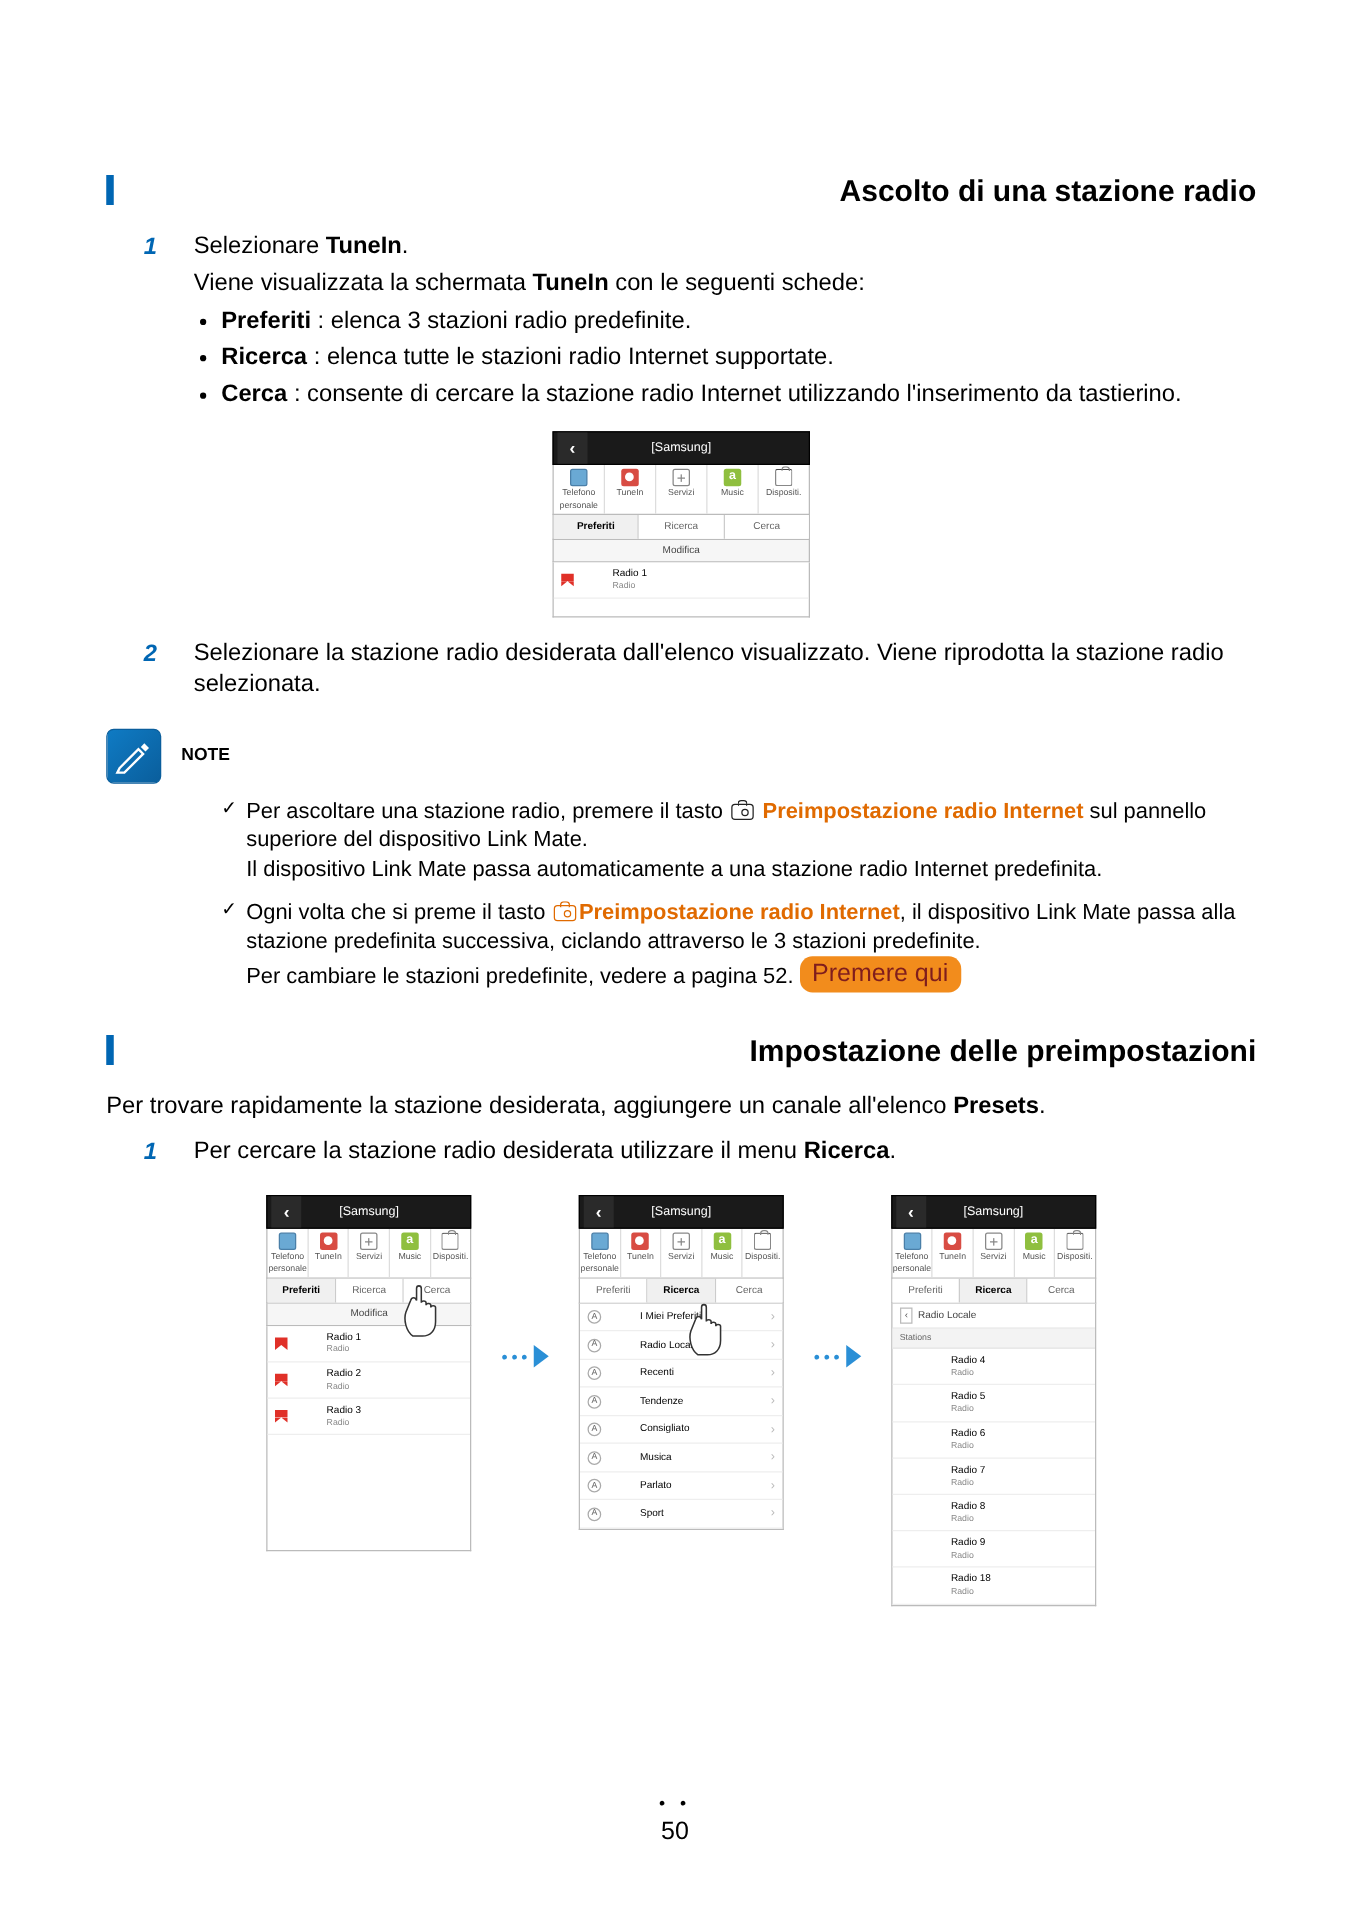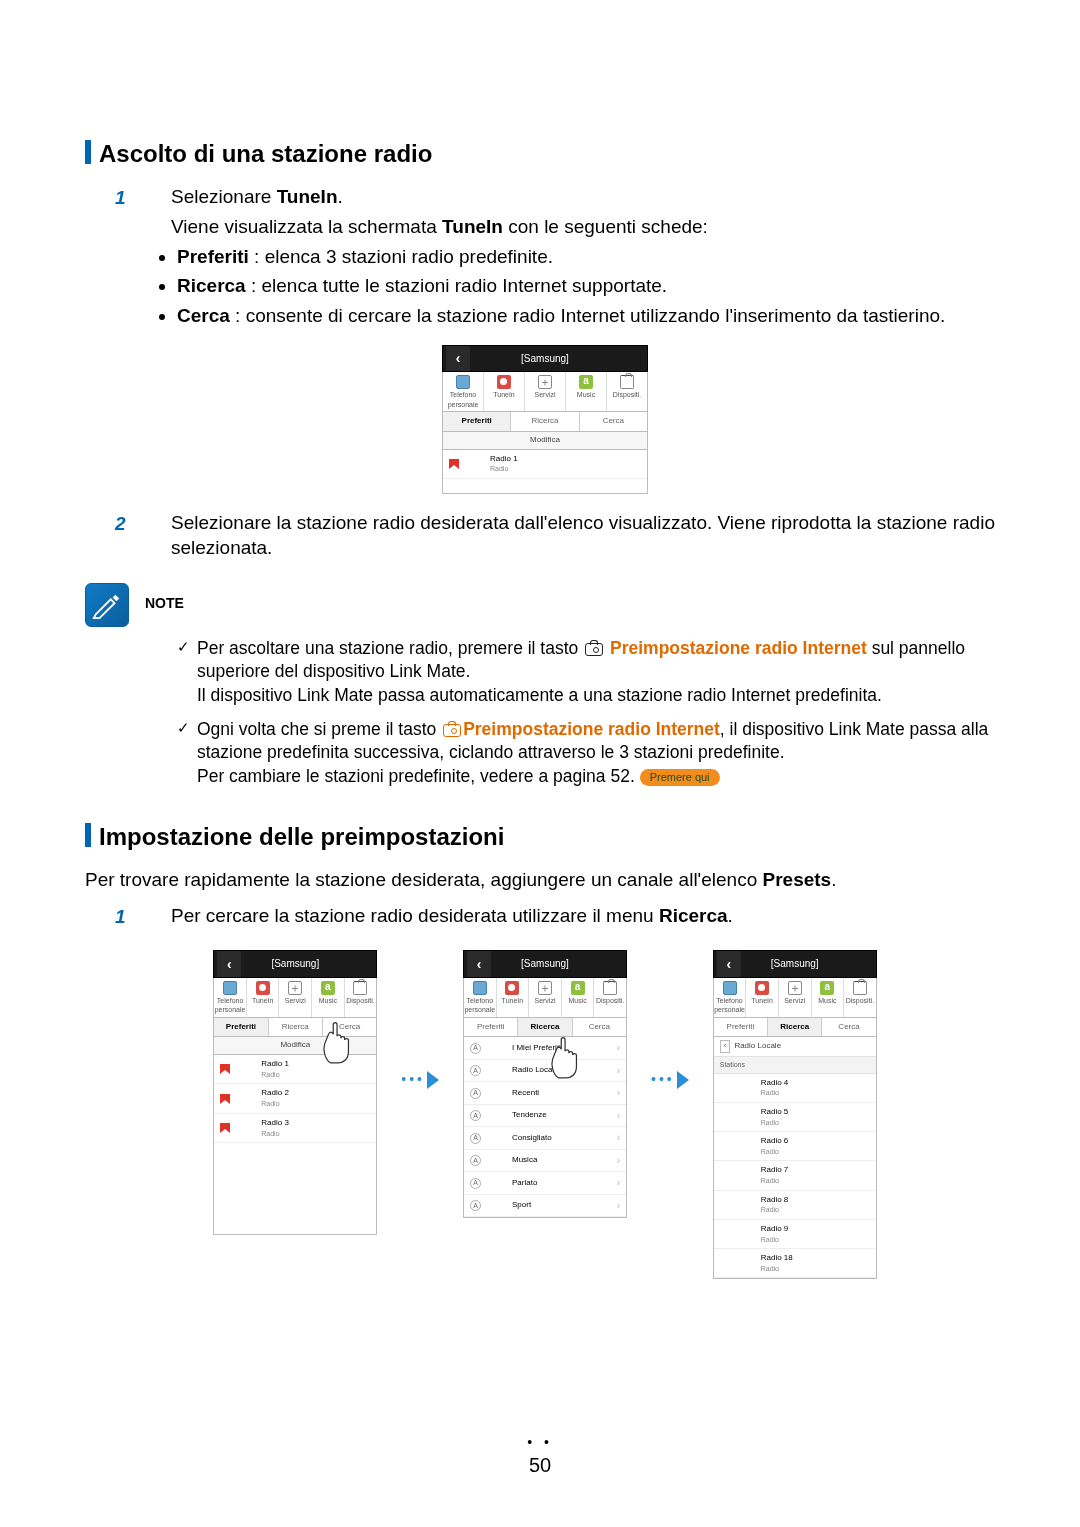--- a/index.html
+++ b/index.html
@@ -14,20 +14,21 @@
     font-size: 19px;
     line-height: 1.35;
   }
 
   .section-heading {
     font-size: 24px;
     font-weight: bold;
     margin-bottom: 14px;
     position: relative;
     padding-left: 14px;
+    text-align: right;
   }
   .section-heading::before {
     content: "";
     position: absolute;
     left: 0; top: 2px;
     width: 6px; height: 24px;
     background: #0066b3;
   }
 
   .step-list { list-style: none; margin-left: 30px; }
@@ -35,21 +36,21 @@
   .step-num {
     color: #0066b3;
     font-weight: bold;
     font-style: italic;
     width: 40px;
     flex: 0 0 40px;
     font-size: 19px;
     padding-top: 1px;
   }
   .step-body { flex: 1; }
-  .step-body p { margin: 0 0 4px 16px; }
+  .step-body p { margin: 0 0 4px 0; }
   .step-body ul { list-style: disc; margin-left: 22px; }
   .step-body li { margin-bottom: 4px; }
 
   b { font-weight: bold; }
 
   
   .screens { display: flex; justify-content: center; margin: 12px 0 16px; }
   .phone {
     width: 206px;
     background: #fff;
@@ -163,22 +164,22 @@
     border:1.5px solid #222; border-radius:3px;
     position:relative; vertical-align:-2px; margin:0 2px;
   }
   .note-list .radioico::before{content:"";position:absolute;left:4px;right:4px;top:-4px;height:4px;border-left:1.5px solid #222;border-top:1.5px solid #222;border-right:1.5px solid #222;border-radius:3px 3px 0 0;}
   .note-list .radioico.filled::before{border-color:#e06a00;}
   .note-list .radioico.filled{border-color:#e06a00;}
   .note-list .radioico.plain::after{content:"";position:absolute;right:3px;top:3px;width:4px;height:4px;border:1px solid #222;border-radius:50%;}
   .note-list .radioico.filled::after{content:"";position:absolute;right:3px;top:3px;width:4px;height:4px;border:1px solid #e06a00;border-radius:50%;}
 
   .press-badge{
-    display:inline-block; background:#f28c1c; color:#14532d;
-    border-radius:10px; padding:1px 10px; font-size:11px;
+    display:inline-block; background:#f28c1c; color:#7f1d1d;
+    border-radius:10px; padding:1px 10px; font-size:20px;
     vertical-align:1px;
   }
 
   
   .sec2-intro{margin-bottom:10px;}
 
   
   .tri-screens{
     display:flex; justify-content:center; gap:24px;
     margin-top:18px;

